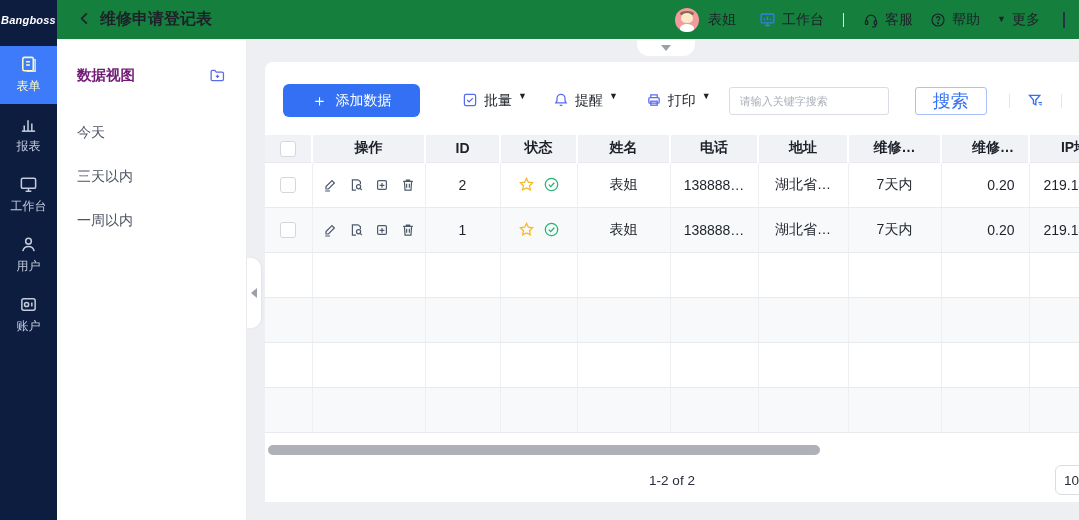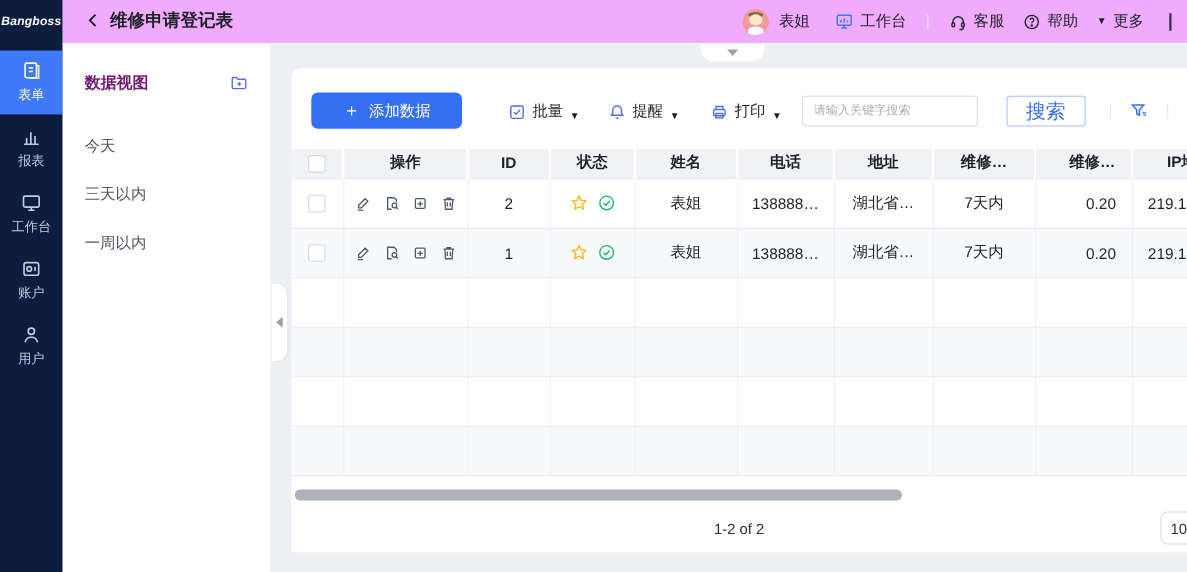--- a/index.html
+++ b/index.html
@@ -4,21 +4,21 @@
 <style>
   * { margin:0; padding:0; box-sizing:border-box; }
   html,body { font-family:"Liberation Sans","DejaVu Sans",sans-serif; }
   #app {
     position:relative; width:1079px; height:520px; overflow:hidden;
     background:#edeff3; font-size:14px; color:#1d2129;
   }
   
   .topbar {
     position:absolute; left:57px; top:0; width:1022px; height:40px;
-    background:#f0abfc; border-bottom:1px solid #f2f3f5;
+    background:#15803d; border-bottom:1px solid #f2f3f5;
     display:flex; align-items:center; padding:0 14px 0 20px;
   }
   .back { display:flex; align-items:center; cursor:pointer; color:#1d2129; }
   .page-title { font-weight:bold; font-size:16px; margin-left:8px; }
   .topbar-right { margin-left:auto; display:flex; align-items:center; gap:9px; }
   .avatar {
     width:24px; height:24px; border-radius:50%overflow:hidden;
     border-radius:50%; background:#f29a9d; position:relative; overflow:hidden;
   }
   .avatar .face { position:absolute; left:6px; top:5px; width:12px; height:10px; border-radius:50% 50% 45% 45%; background:#fde8c8; }
@@ -81,21 +81,21 @@
     background:#fff; border-radius:8px 0 0 0; overflow:hidden;
   }
   
   .toolbar { position:absolute; left:18px; top:22px; right:0; height:33px; display:flex; align-items:center; }
   .btn-add {
     height:33px; width:137px; background:#3370f4; color:#fff; border:none; border-radius:6px;
     font-size:14px; display:flex; align-items:center; justify-content:center; gap:8px; cursor:pointer;
     font-family:inherit;
   }
   .btn-add .plus { font-size:16px; line-height:1; }
-  .tool-group { display:flex; align-items:flex-end; gap:6px; cursor:pointer; color:#1d2129; }
+  .tool-group { display:flex; align-items:flex-start; gap:6px; cursor:pointer; color:#1d2129; }
   .tool-group svg { color:#5a6af0; }
   .g-batch { margin-left:42px; }
   .g-remind { margin-left:26px; }
   .g-print { margin-left:28px; }
   .search-input {
     margin-left:18px; width:160px; height:28px; border:1px solid #d9dce3; border-radius:3px;
     padding:0 10px; font-size:11px; color:#1d2129; outline:none; font-family:inherit;
   }
   .search-input::placeholder { color:#a9aeb8; }
   .btn-search {
@@ -177,35 +177,35 @@
         <svg width="19" height="19" viewBox="0 0 20 20" fill="none" stroke="currentColor" stroke-width="1.6">
             <rect x="2.5" y="3.5" width="15" height="10.5" rx="1.5"></rect>
             <path d="M7 17h6M10 14v3"></path>
           </svg>
       </span>
       <span>工作台</span>
     </div>
     <div class="rail-item">
       <span>
         <svg width="19" height="19" viewBox="0 0 20 20" fill="none" stroke="currentColor" stroke-width="1.6">
+            <circle cx="10" cy="6.5" r="3"></circle>
+            <path d="M4 17c.8-3.2 3-4.8 6-4.8s5.2 1.6 6 4.8"></path>
+          </svg>
+      </span>
+      <span>用户</span>
+    </div>
+    <div class="rail-item">
+      <span>
+        <svg width="19" height="19" viewBox="0 0 20 20" fill="none" stroke="currentColor" stroke-width="1.6">
             <rect x="3" y="4" width="14" height="12" rx="2"></rect>
             <circle cx="8" cy="10" r="2.2"></circle>
             <path d="M13.5 8v4"></path>
           </svg>
       </span>
       <span>账户</span>
-    </div>
-    <div class="rail-item">
-      <span>
-        <svg width="19" height="19" viewBox="0 0 20 20" fill="none" stroke="currentColor" stroke-width="1.6">
-            <circle cx="10" cy="6.5" r="3"></circle>
-            <path d="M4 17c.8-3.2 3-4.8 6-4.8s5.2 1.6 6 4.8"></path>
-          </svg>
-      </span>
-      <span>用户</span>
     </div>
   </nav>
 
   <header class="topbar">
     <span class="back">
       <span>
         <svg width="15" height="15" viewBox="0 0 16 16" fill="none" stroke="currentColor" stroke-width="1.8">
             <path d="M10.5 2.5L5 8l5.5 5.5"></path>
           </svg>
       </span>

